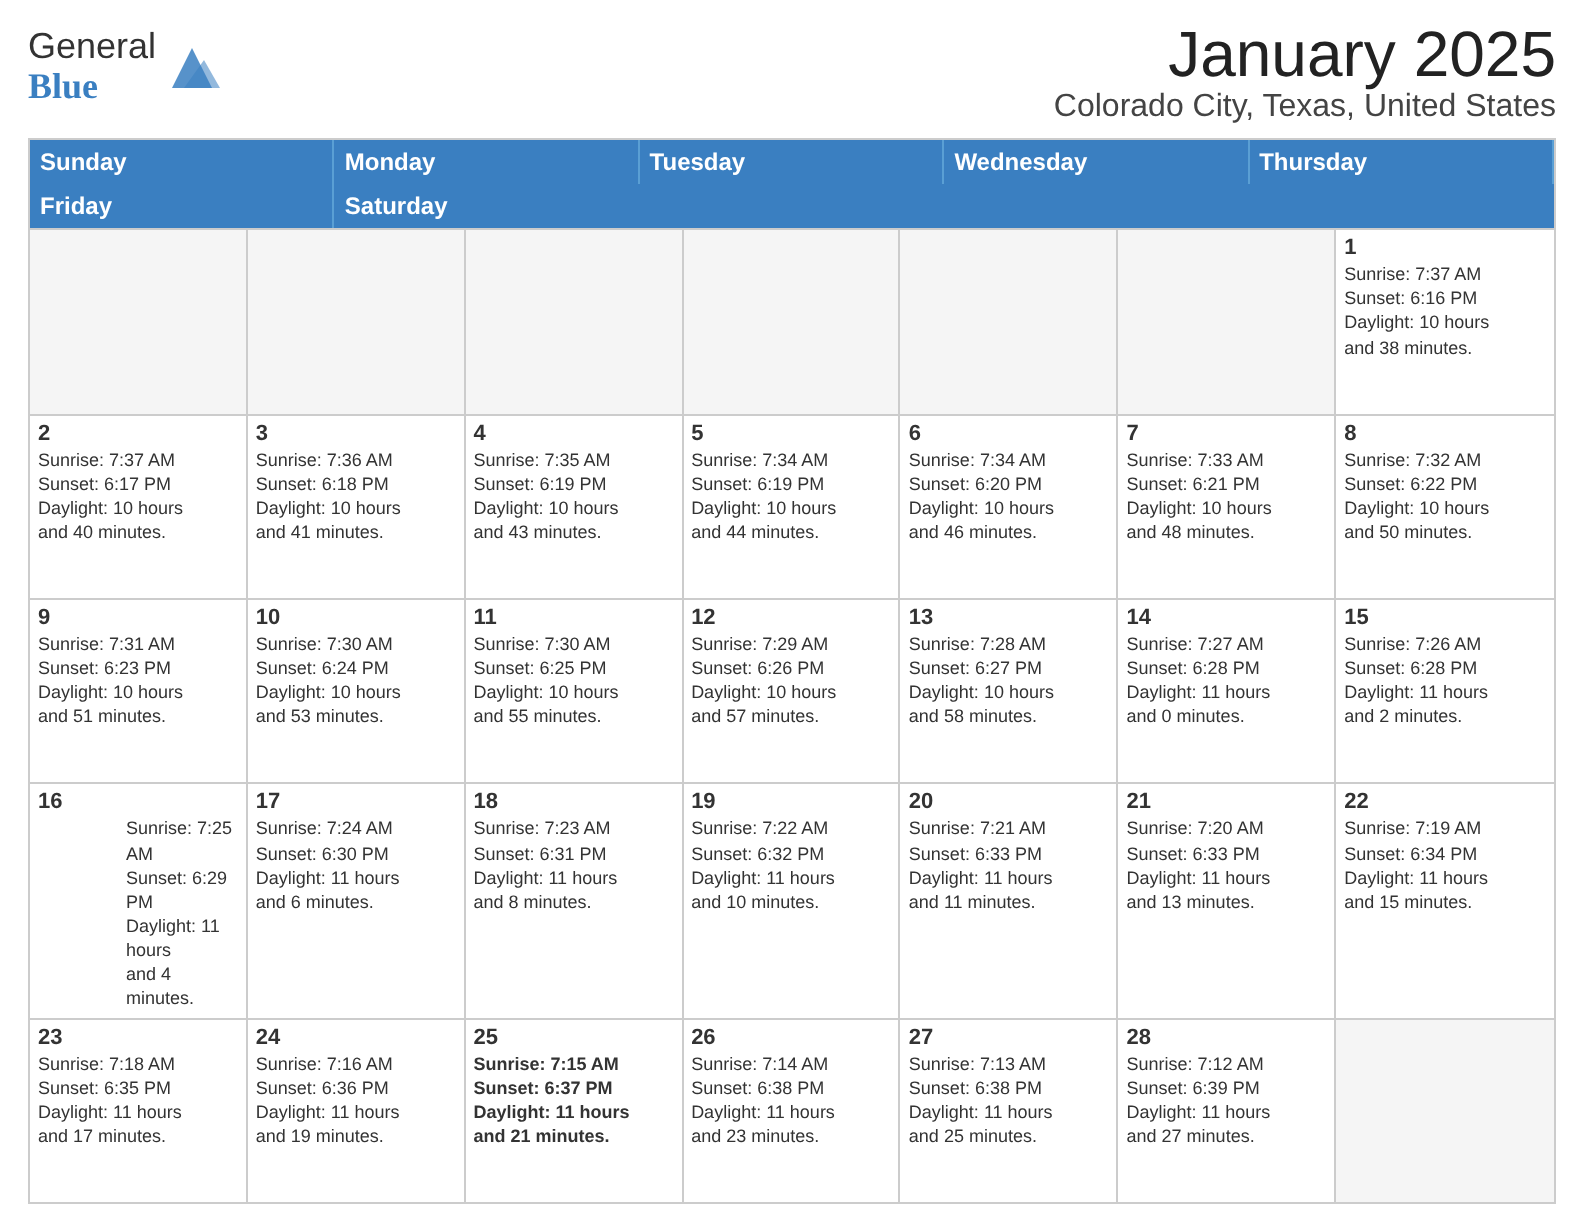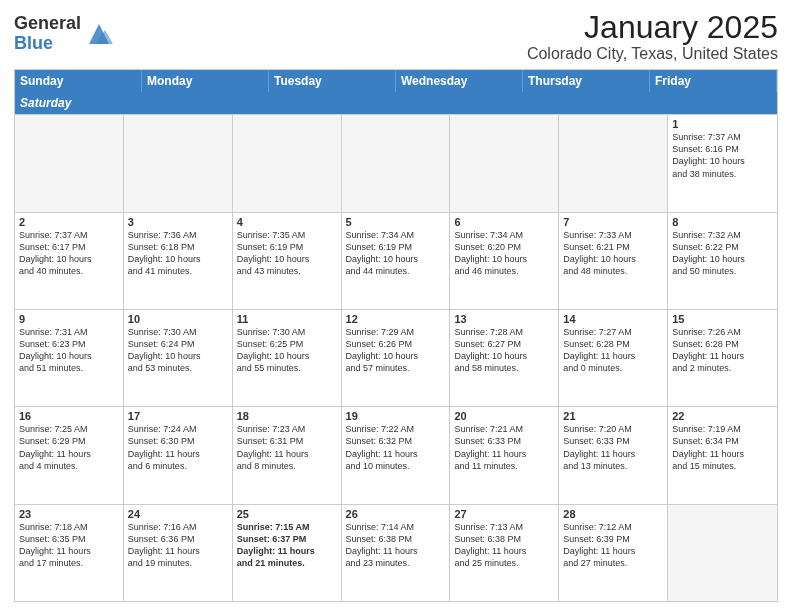--- a/index.html
+++ b/index.html
@@ -29,27 +29,28 @@
       align-items: center;
       padding-top: 4px;
     }
     .logo-text {
       display: flex;
       flex-direction: column;
       line-height: 1.1;
     }
     .logo-general {
       font-size: 18px;
-      font-weight: bold;
+      font-weight: normal;
       color: #333;
     }
     .logo-blue {
       font-size: 18px;
       font-weight: bold;
       color: #3a7fc1;
+      font-family: Liberation Serif, serif;
     }
     .logo-icon {
       width: 28px;
       height: 28px;
       margin-left: 4px;
     }
     .title-area {
       text-align: right;
     }
     .month-title {
@@ -63,31 +64,31 @@
       color: #444;
     }
     .calendar {
       flex: 1;
       display: flex;
       flex-direction: column;
       border: 1px solid #ccc;
     }
     .calendar-header {
       display: grid;
-      grid-template-columns: repeat(6, 1fr);
+      grid-template-columns: repeat(5, 1fr);
       background: #3a7fc1;
     }
     .cal-header-cell {
       color: #fff;
       font-size: 12px;
       font-weight: bold;
       padding: 4px 5px;
       border-right: 1px solid #5a9fd4;
     }
-    .cal-header-cell:last-child { border-right: none; font-style: italic; }
+    .cal-header-cell:last-child { border-right: none; }
     .calendar-body {
       flex: 1;
       display: flex;
       flex-direction: column;
     }
     .cal-row {
       display: grid;
       grid-template-columns: repeat(7, 1fr);
       flex: 1;
       border-top: 1px solid #ccc;
@@ -260,21 +261,21 @@
             <span class="day-num">15</span>
             <div class="day-info" style="white-space: pre-line;">Sunrise: 7:26 AM
 Sunset: 6:28 PM
 Daylight: 11 hours
 and 2 minutes.</div>
           </div>
         </div>
         <div class="cal-row">
           <div class="cal-cell">
             <span class="day-num">16</span>
-            <div class="day-info" style="white-space: pre-line;">Sunrise: 7:25 AM
+            <div class="day-info" style="white-space: pre-line; margin-left: 44px;">Sunrise: 7:25 AM
 Sunset: 6:29 PM
 Daylight: 11 hours
 and 4 minutes.</div>
           </div>
           <div class="cal-cell">
             <span class="day-num">17</span>
             <div class="day-info" style="white-space: pre-line;">Sunrise: 7:24 AM
 Sunset: 6:30 PM
 Daylight: 11 hours
 and 6 minutes.</div>

